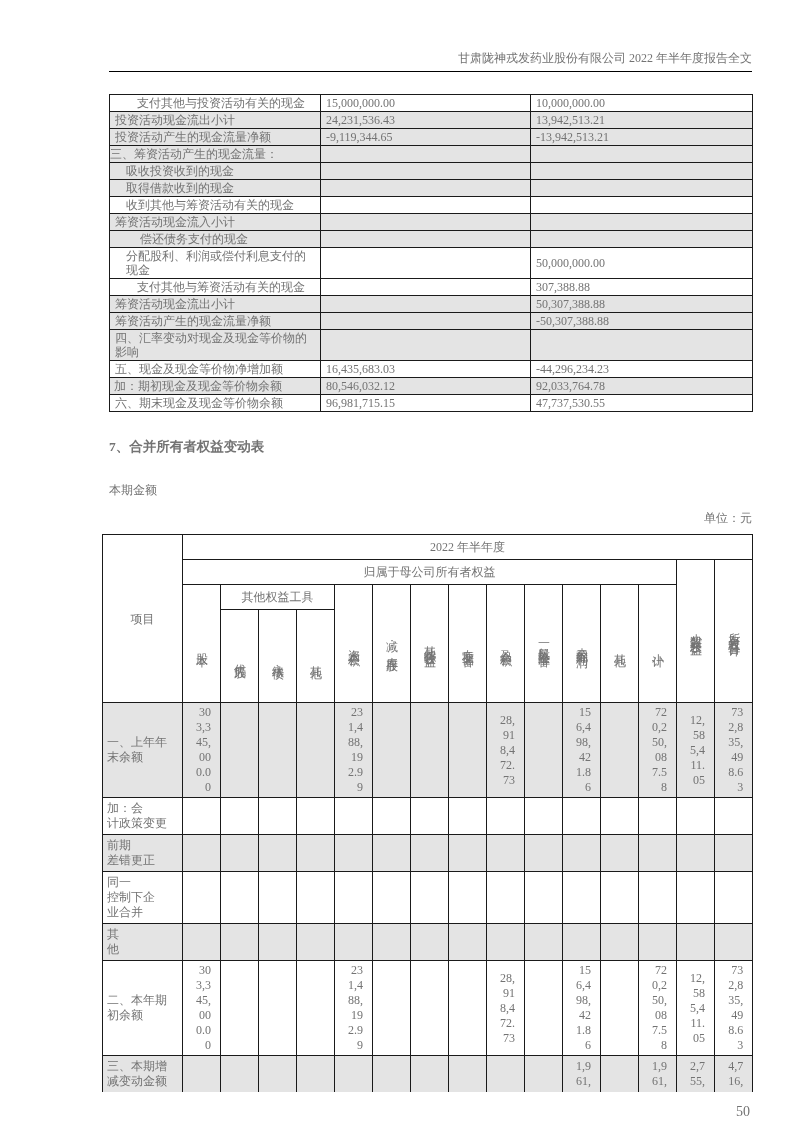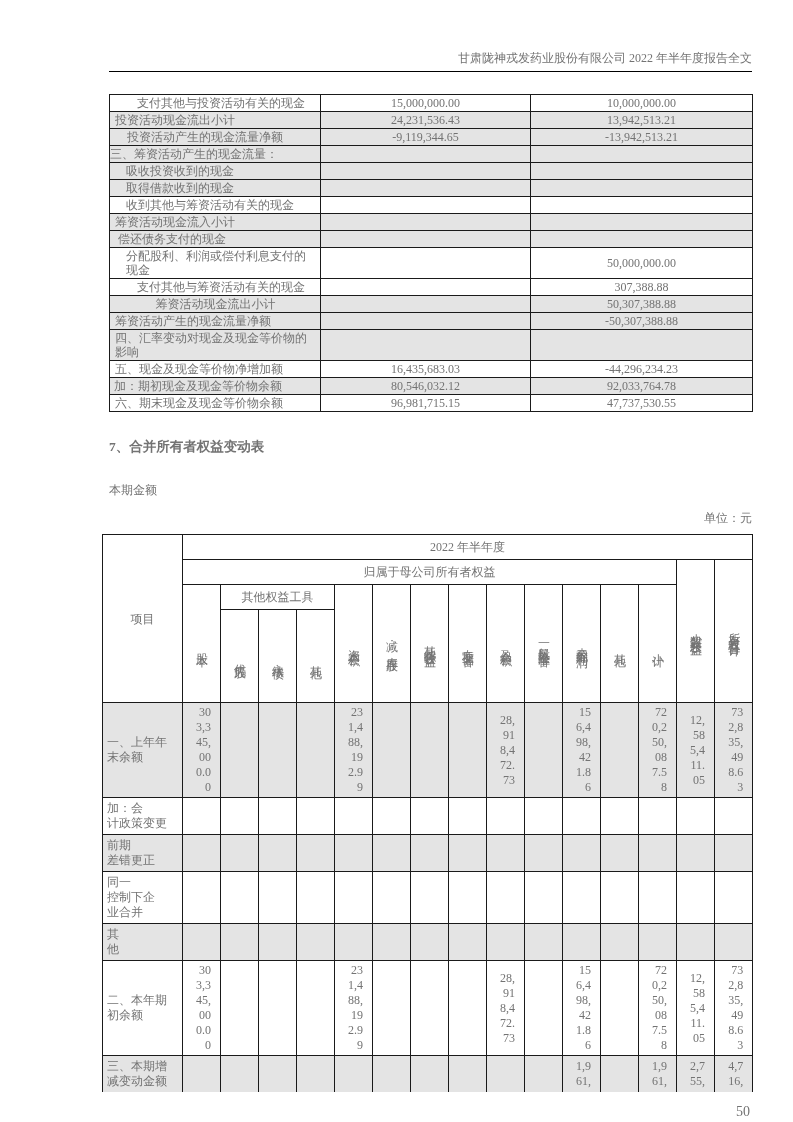--- a/index.html
+++ b/index.html
@@ -11,21 +11,21 @@
   .content { padding:50px 75px 0 75px; }
   .doc-header { text-align:right; font-size:12px; line-height:16px; }
   .header-rule { border-bottom:1px solid #000; margin-top:5px; height:0; }
 
   table { border-collapse:collapse; }
 
   
   .cf-table { width:643px; margin-top:22px; table-layout:fixed; font-size:12px; }
   .cf-table td { border:1px solid #1a1a1a; vertical-align:middle; }
   .cf-label { line-height:14px; padding:1px 4px; }
-  .cf-val  { text-align:center; padding:1px 5px; line-height:14px; }
+  .cf-val  { text-align:left; padding:1px 5px; line-height:14px; }
   tr.shaded td { background:#e4e4e4; }
 
   
   .sec-heading { margin-top:26px; font-weight:bold; font-size:13.5px; line-height:18px; }
   .sec-sub { margin-top:26px; font-size:12px; line-height:16px; }
   .unit-line { margin-top:12px; text-align:right; font-size:12px; line-height:16px; }
 
   
   .eq-table { width:649px; margin-left:-7px; margin-top:8px; table-layout:fixed; font-size:12px; }
   .eq-table th, .eq-table td { border:1px solid #1a1a1a; }
@@ -61,21 +61,21 @@
             <td class="cf-label" style="padding-left: 27px;">支付其他与投资活动有关的现金</td>
             <td class="cf-val">15,000,000.00</td>
             <td class="cf-val">10,000,000.00</td>
           </tr>
           <tr class="shaded">
             <td class="cf-label" style="padding-left: 5px;">投资活动现金流出小计</td>
             <td class="cf-val">24,231,536.43</td>
             <td class="cf-val">13,942,513.21</td>
           </tr>
           <tr class="shaded">
-            <td class="cf-label" style="padding-left: 17px;">投资活动产生的现金流量净额</td>
+            <td class="cf-label" style="padding-left: 5px;">投资活动产生的现金流量净额</td>
             <td class="cf-val">-9,119,344.65</td>
             <td class="cf-val">-13,942,513.21</td>
           </tr>
           <tr class="shaded">
             <td class="cf-label" style="padding-left: 0;">三、筹资活动产生的现金流量：</td>
             <td class="cf-val"></td>
             <td class="cf-val"></td>
           </tr>
           <tr class="shaded">
             <td class="cf-label" style="padding-left: 16px;">吸收投资收到的现金</td>
@@ -91,36 +91,36 @@
             <td class="cf-label" style="padding-left: 16px;">收到其他与筹资活动有关的现金</td>
             <td class="cf-val"></td>
             <td class="cf-val"></td>
           </tr>
           <tr class="shaded">
             <td class="cf-label" style="padding-left: 5px;">筹资活动现金流入小计</td>
             <td class="cf-val"></td>
             <td class="cf-val"></td>
           </tr>
           <tr class="shaded">
-            <td class="cf-label" style="padding-left: 8px;">偿还债务支付的现金</td>
+            <td class="cf-label" style="padding-left: 30px;">偿还债务支付的现金</td>
             <td class="cf-val"></td>
             <td class="cf-val"></td>
           </tr>
           <tr>
             <td class="cf-label" style="padding-left: 16px;">分配股利、利润或偿付利息支付的现金</td>
             <td class="cf-val"></td>
             <td class="cf-val">50,000,000.00</td>
           </tr>
           <tr>
             <td class="cf-label" style="padding-left: 27px;">支付其他与筹资活动有关的现金</td>
             <td class="cf-val"></td>
             <td class="cf-val">307,388.88</td>
           </tr>
           <tr class="shaded">
-            <td class="cf-label" style="padding-left: 5px; text-align: center;">筹资活动现金流出小计</td>
+            <td class="cf-label" style="padding-left: 5px;">筹资活动现金流出小计</td>
             <td class="cf-val"></td>
             <td class="cf-val">50,307,388.88</td>
           </tr>
           <tr class="shaded">
             <td class="cf-label" style="padding-left: 5px;">筹资活动产生的现金流量净额</td>
             <td class="cf-val"></td>
             <td class="cf-val">-50,307,388.88</td>
           </tr>
           <tr class="shaded">
             <td class="cf-label" style="padding-left: 5px;">四、汇率变动对现金及现金等价物的影响</td>

